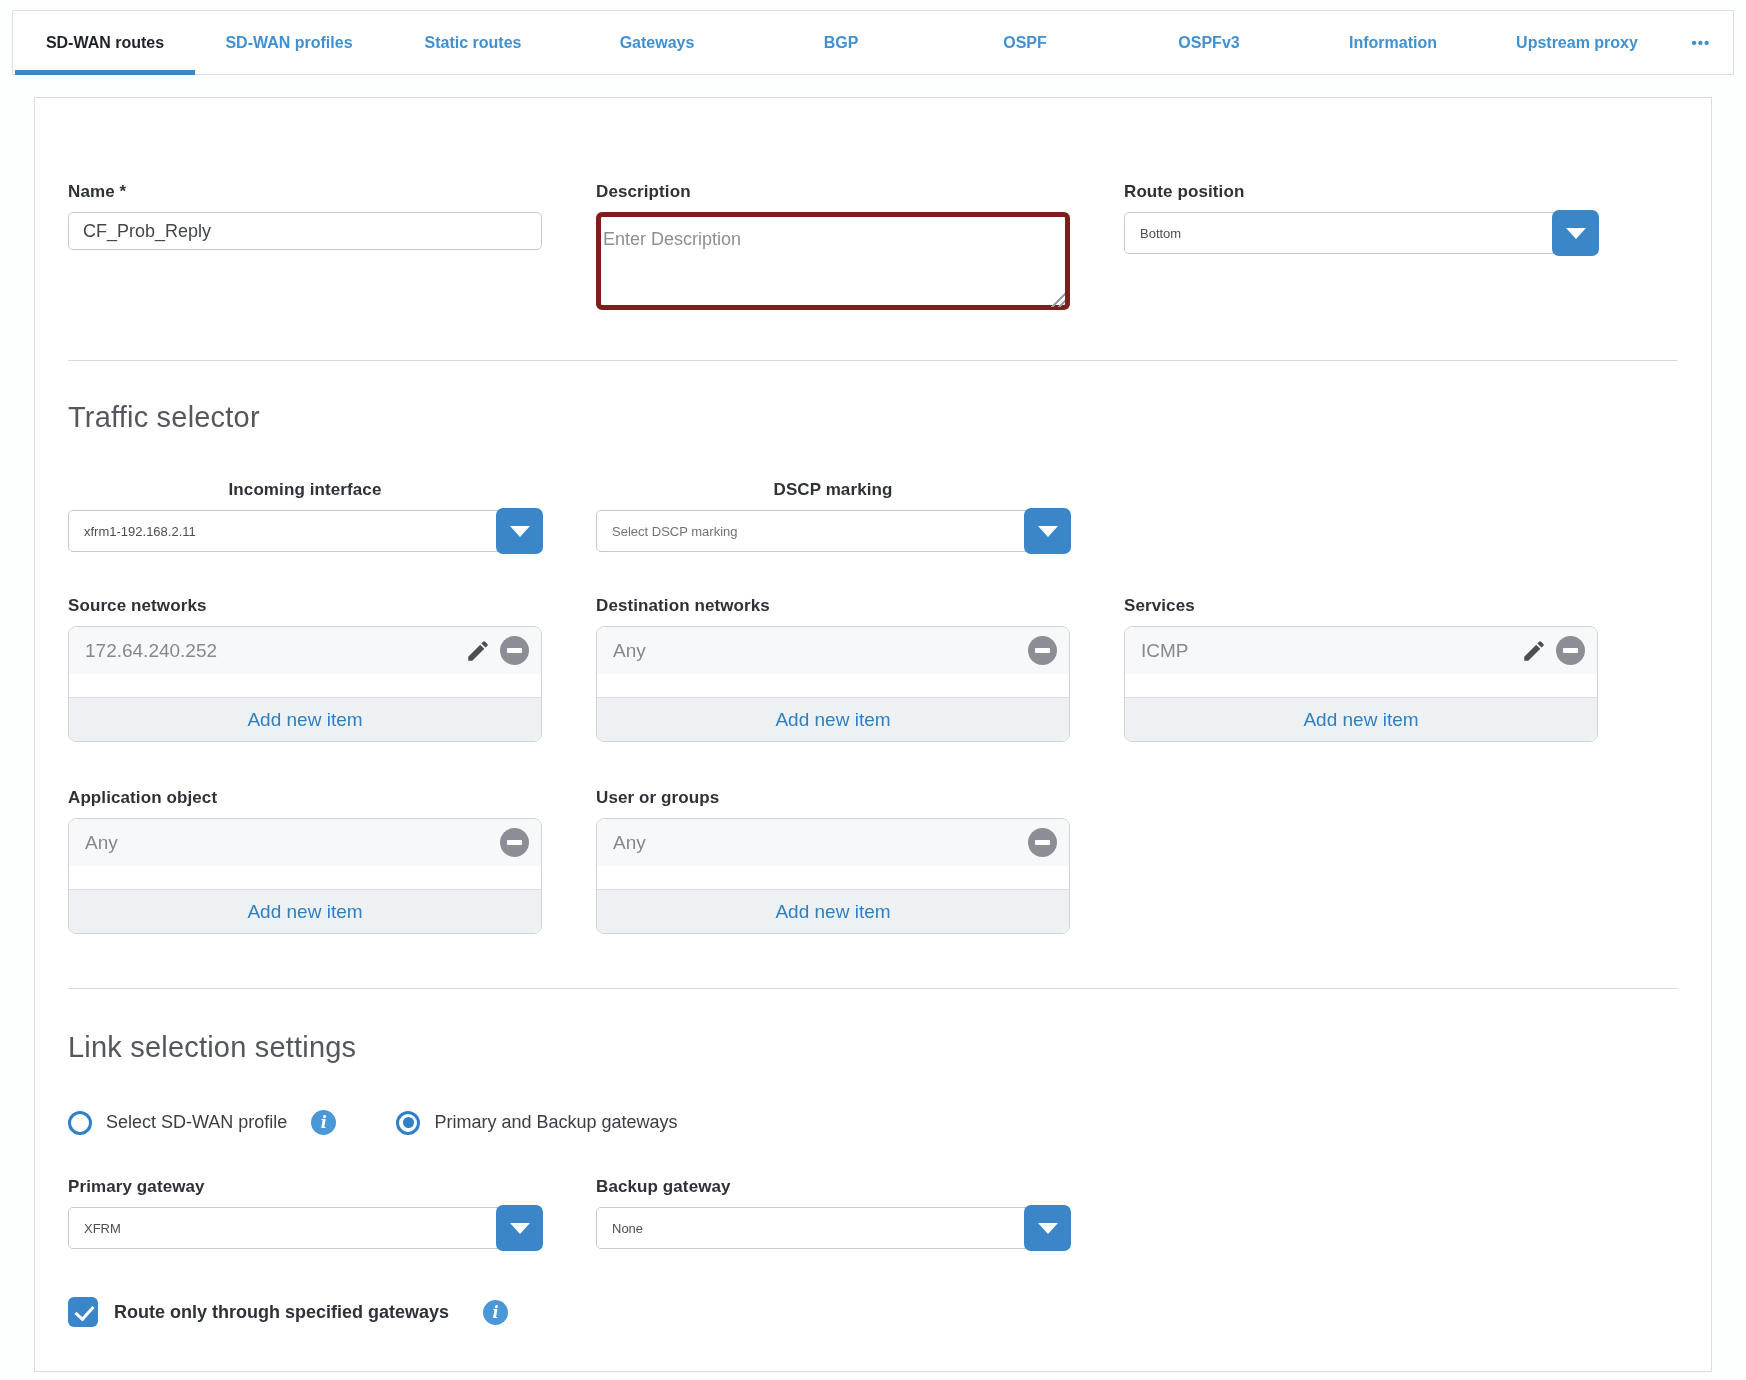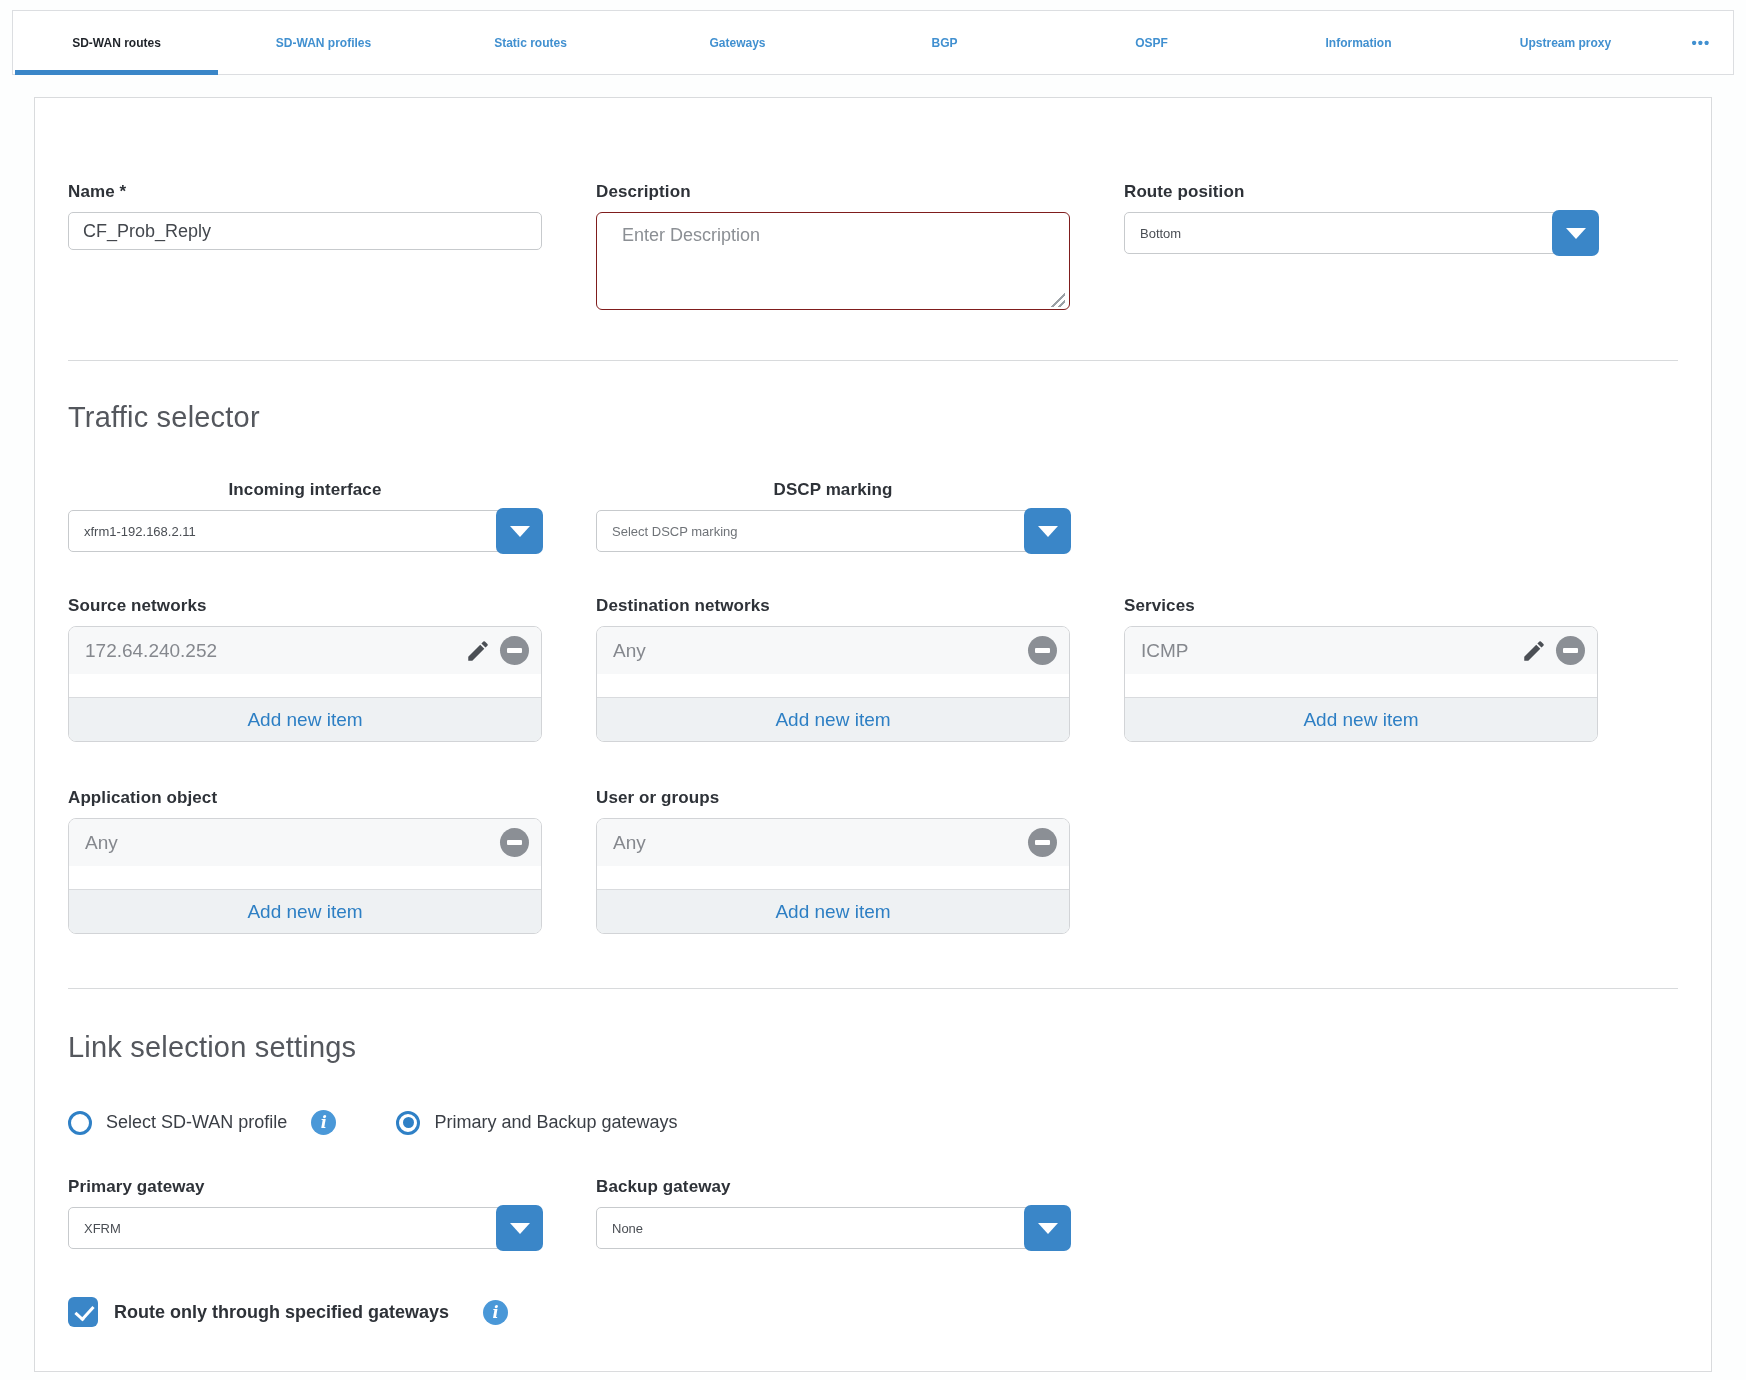--- a/index.html
+++ b/index.html
@@ -14,21 +14,21 @@
     margin: 10px 12px 0;
     height: 65px;
     border: 1px solid #dcdee1;
     background: #fff;
     display: flex;
     align-items: stretch;
   }
   .tab {
     flex: 1 1 0;
     display: flex; align-items: center; justify-content: center;
-    color: #4190d0; font-size: 12px; font-weight: 700;
+    color: #4190d0; font-size: 16px; font-weight: 700;
     position: relative; cursor: pointer; white-space: nowrap;
   }
   .tab.active { color: #1f2329; }
   .tab.active::after {
     content: ""; position: absolute; left: 2px; right: 2px; bottom: -1px;
     height: 5px; background: #3a86c8;
   }
   .tab-more {
     flex: 0 0 64px;
     display: flex; align-items: center; justify-content: center;
@@ -61,22 +61,22 @@
   .text-input {
     width: 100%; height: 38px;
     border: 1px solid #c7cacd; border-radius: 5px;
     padding: 0 14px; font-size: 18px; color: #43474d;
     font-family: "Liberation Sans", sans-serif;
     background: #fff; outline: none;
   }
   .textarea-wrap { position: relative; }
   textarea {
     width: 100%; height: 98px;
-    border: 1px solid #7f1d1d; border-radius: 6px;
-    padding: 12px 25px; font-size: 18px; color: #43474d;
+    border: 5px solid #7f1d1d; border-radius: 6px;
+    padding: 12px 2px; font-size: 18px; color: #43474d;
     font-family: "Liberation Sans", sans-serif;
     resize: none; outline: none; background: #fff;
   }
   textarea::placeholder { color: #8b8f94; opacity: 1; }
   .resize-handle {
     position: absolute; right: 5px; bottom: 7px; width: 16px; height: 16px;
     background: repeating-linear-gradient(135deg, transparent 0 3px, #9aa0a5 3px 4.8px);
     clip-path: polygon(100% 0, 0 100%, 100% 100%);
   }
   
@@ -171,20 +171,21 @@
 </head>
 <body>
 
 <nav class="tabbar">
   <div class="tab active">SD-WAN routes</div>
   <div class="tab">SD-WAN profiles</div>
   <div class="tab">Static routes</div>
   <div class="tab">Gateways</div>
   <div class="tab">BGP</div>
   <div class="tab">OSPF</div>
+  <div class="tab">OSPFv3</div>
   <div class="tab">Information</div>
   <div class="tab">Upstream proxy</div>
   <div class="tab-more">•••</div>
 </nav>
 
 <main class="panel">
 
   <div class="grid3 mt-row1">
     <div>
       <div class="field-label">Name *</div>

